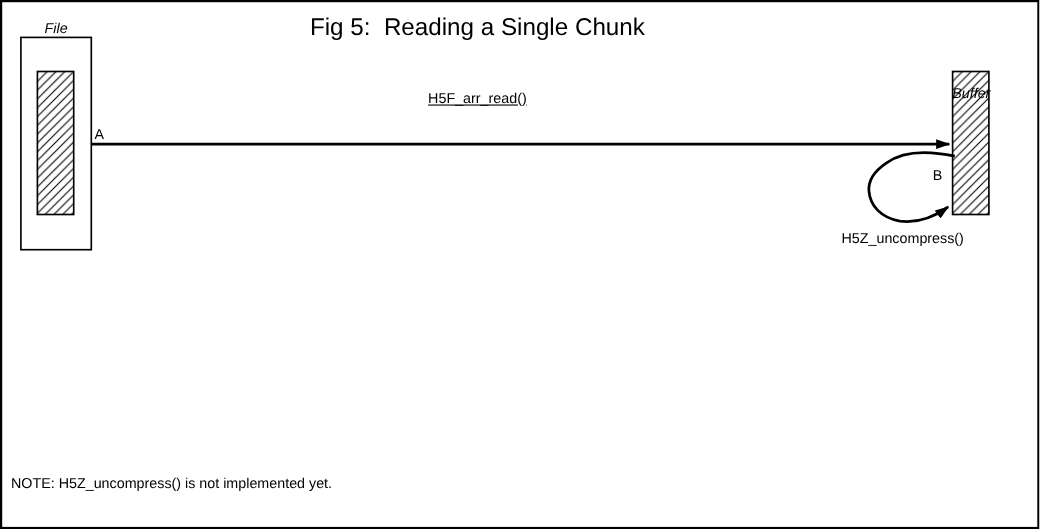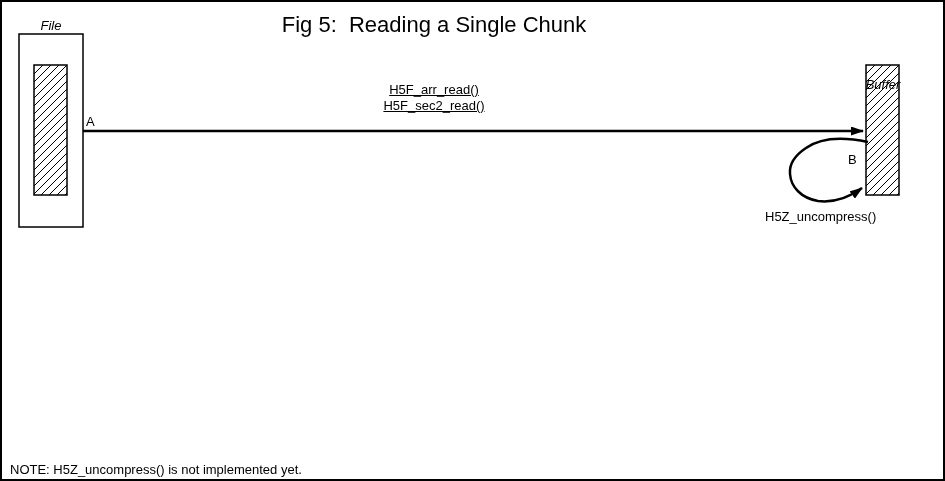--- a/index.html
+++ b/index.html
@@ -90,22 +90,21 @@
   <div class="title">Fig 5:  Reading a Single Chunk</div>
 
   <div class="label centered" style="left:49px; top:16px;">File</div>
 
   <div class="label centered" style="left:881px; top:39px;margin-top:36px;">Buffer</div>
 
   <div class="label" style="left:84px; top:112px;">A</div>
 
   <div class="call-stack">
     <div class="call-line">H5F_arr_read()</div>
-    <div class="call-line">H5F_sec2_read()</div>
   </div>
 
   <div class="label" style="left:846px; top:150px;">B</div>
 
   <div class="label" style="left:763px; top:207px;text-align:right;">H5Z_uncompress()</div>
 
-  <div class="label" style="left:8px; top:460px;">NOTE: H5Z_uncompress() is not implemented yet.</div>
+  <div class="label" style="left:8px; top:430px;">NOTE: H5Z_uncompress() is not implemented yet.</div>
 
 </div>
 
 </body></html>

